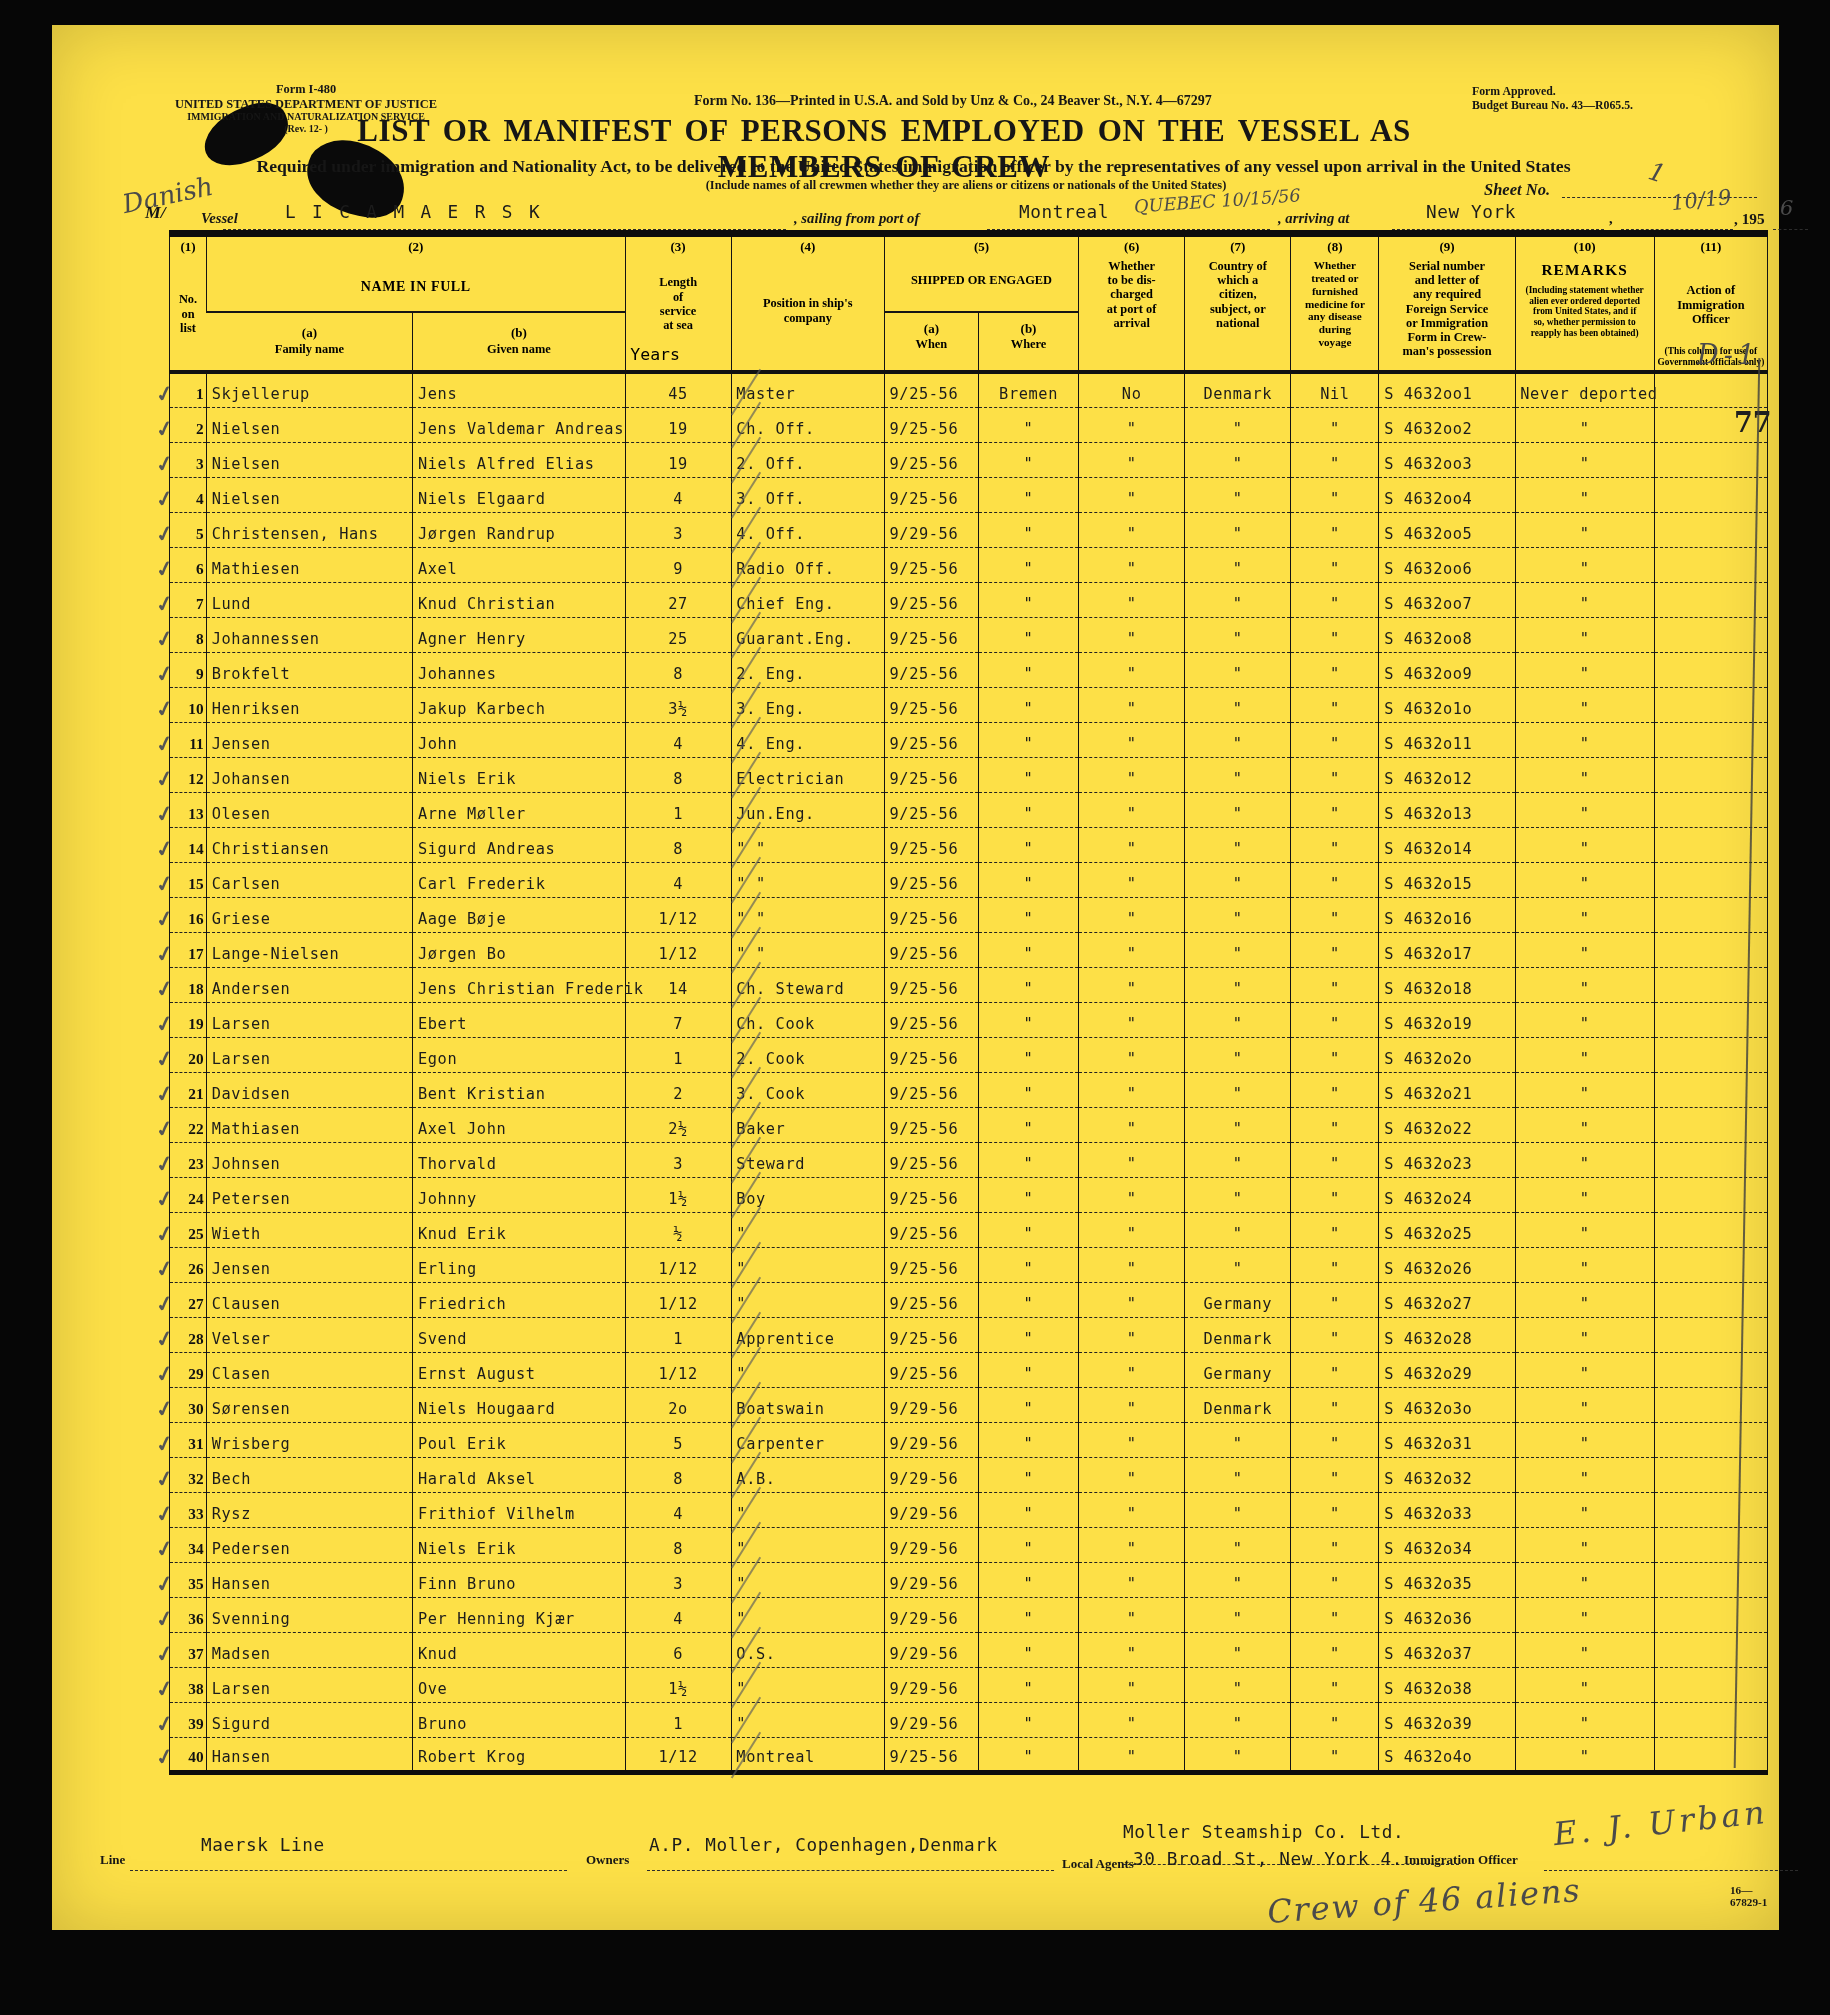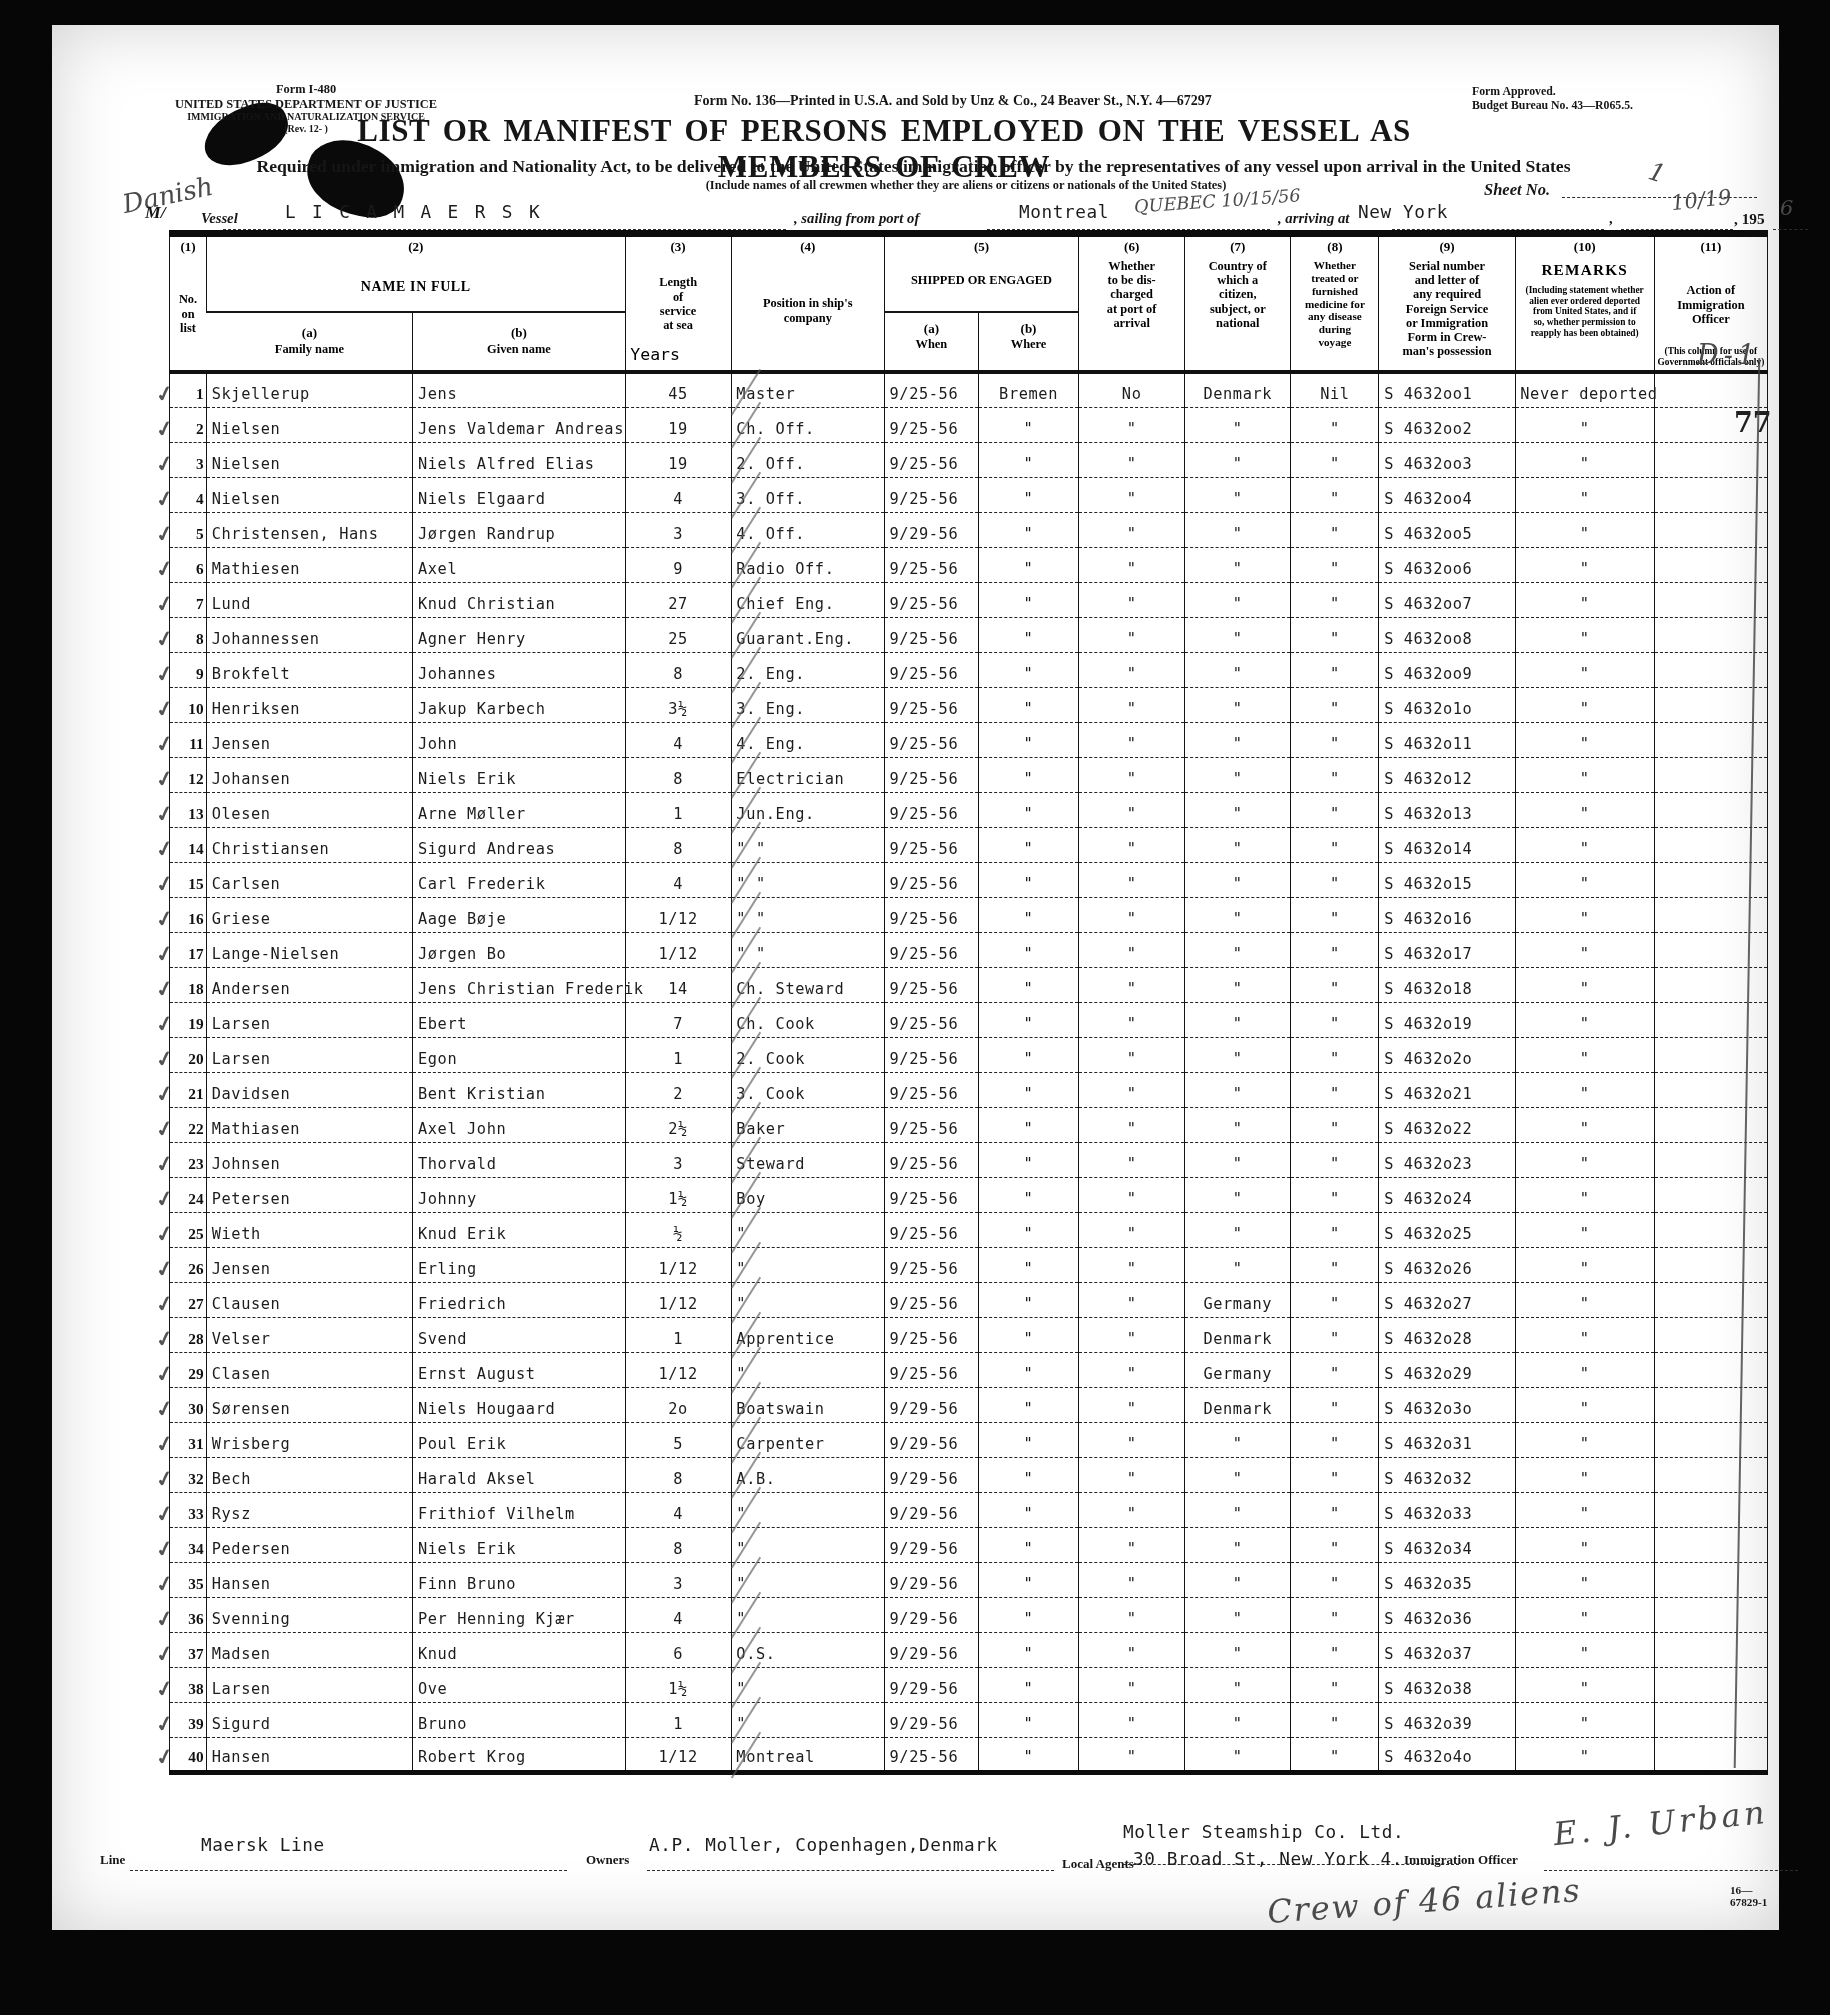--- a/index.html
+++ b/index.html
@@ -1,19 +1,19 @@
 <!DOCTYPE html>
 <html style="font-size:9.4px"><head>
 <meta charset="utf-8">
 <style>
   html,body{margin:0;padding:0;background:#060606;}
   body{width:1830px;height:2015px;position:relative;overflow:hidden;
        font-family:"Liberation Serif","DejaVu Serif",serif;}
   .paper{position:absolute;left:52px;top:25px;width:1727px;height:1905px;
-         background:#ffffff;box-shadow:inset 0 0 71px rgba(0,0,0,.18);}
+         background:#fde047;box-shadow:inset 0 0 71px rgba(0,0,0,.18);}
   .abs{position:absolute;}
   .printed{color:#161616;font-family:"Liberation Serif","DejaVu Serif",serif;font-weight:bold;}
   .typed{font-family:"DejaVu Sans Mono","Liberation Mono",monospace;color:#1c1c1c;letter-spacing:0.6px;}
   .hw{font-family:"DejaVu Serif","Liberation Serif",serif;font-style:italic;color:#4a4a4a;}
   .pre{white-space:pre-line;}
   .ctr{text-align:center;}
   .dots{border-bottom:1.8px dashed #2c2c2c;height:0;}
   .blob{position:absolute;background:#0a0a0a;}
   
   .agency{left:83px;top:57px;width:342px;text-align:center;line-height:1.18;}
@@ -96,21 +96,21 @@
   <div class="abs printed" style="left:93px;top:177px;font-size:17.7px;font-style:italic;">M/</div>
   <div class="abs printed" style="left:125px;top:185px;font-size:14.7px;font-style:italic;margin-left:24px;">Vessel</div>
   <div class="abs dots" style="left:171px;top:204px;width:563px;"></div>
   <div class="abs typed" style="left:233px;top:177px;font-size:17.7px;letter-spacing:2.9px;">L I C A  M A E R S K</div>
   <div class="abs printed" style="left:742px;top:185px;font-size:14.7px;font-style:italic;">, sailing from port of</div>
   <div class="abs dots" style="left:935px;top:204px;width:283px;"></div>
   <div class="abs typed" style="left:967px;top:177px;font-size:17.7px;">Montreal</div>
   <div class="abs hw" style="left:1082px;top:166px;font-size:17.7px;transform:rotate(-4deg);">QUEBEC 10/15/56</div>
   <div class="abs printed" style="left:1226px;top:185px;font-size:14.7px;font-style:italic;">, arriving at</div>
   <div class="abs dots" style="left:1340px;top:204px;width:212px;"></div>
-  <div class="abs typed" style="left:1306px;top:177px;font-size:17.7px;">New York</div>
+  <div class="abs typed" style="left:1374px;top:177px;font-size:17.7px;">New York</div>
   <div class="abs printed" style="left:1557px;top:185px;font-size:14.7px;">,</div>
   <div class="abs dots" style="left:1569px;top:204px;width:112px;"></div>
   <div class="abs hw" style="left:1619px;top:163px;font-size:21px;transform:rotate(-6deg);">10/19</div>
   <div class="abs printed" style="left:1682px;top:185px;font-size:15.3px;">, 195</div>
   <div class="abs dots" style="left:1721px;top:204px;width:35px;"></div>
   <div class="abs hw" style="left:1728px;top:171px;font-size:21px;">6</div>
 
   <table class="manifest">
     <colgroup>
       <col style="width:37px">

